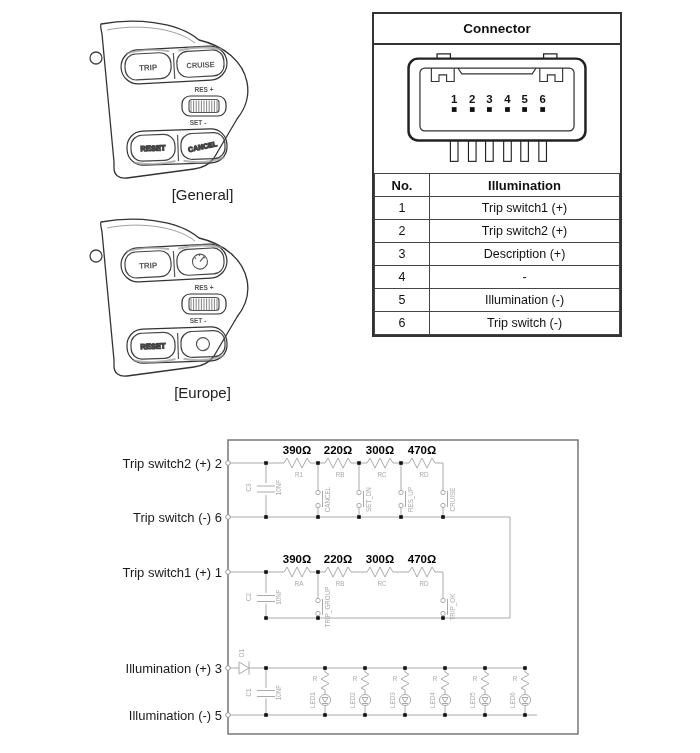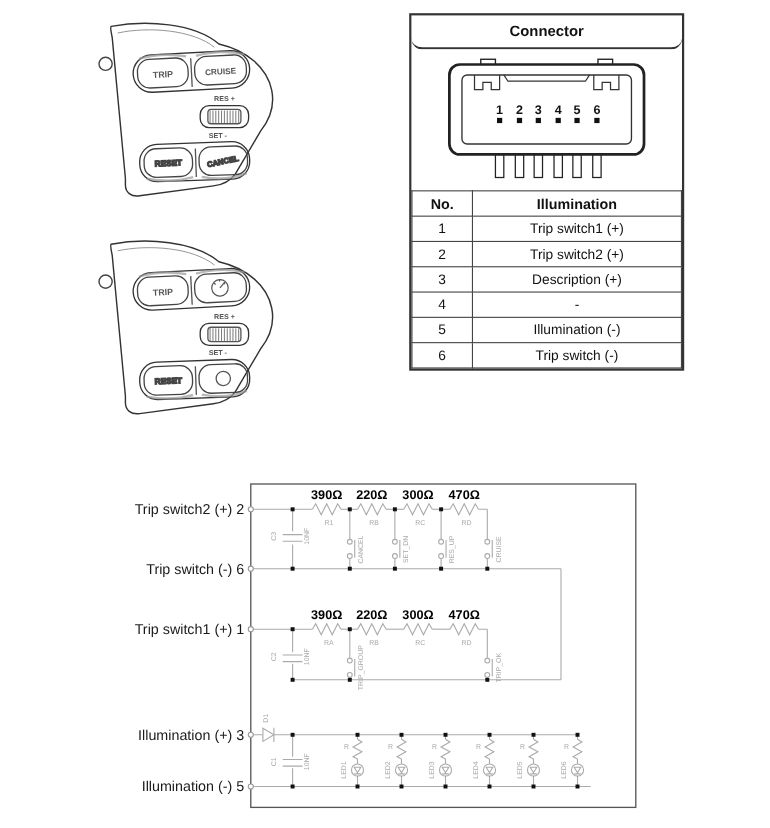--- a/index.html
+++ b/index.html
@@ -3,21 +3,21 @@
 <meta charset="utf-8">
 <style>
   html,body{margin:0;padding:0;background:#fff;}
   .page{position:relative;width:700px;height:753px;background:#fff;overflow:hidden;
         font-family:"Liberation Sans",sans-serif;color:#111;}
   .figure{position:absolute;width:235px;}
   .figure svg{display:block;}
   .caption{text-align:center;font-size:15px;color:#222;margin-top:4px;}
   
   .conn-box{position:absolute;left:372px;top:12px;width:246px;border:2px solid #333;background:#fff;}
-  .conn-title{border-bottom:2px solid #333;font-weight:bold;font-size:13.5px;text-align:center;padding:7px 0;border-radius:10px;}
+  .conn-title{border-bottom:2px solid #333;font-weight:bold;font-size:13.5px;text-align:center;padding:7px 0;}
   .conn-art{padding:4px 0 2px 0;}
   .conn-art svg{display:block;margin:0 auto;}
   table.pin-table{width:100%;border-collapse:collapse;font-size:12.5px;table-layout:fixed;}
   table.pin-table th,table.pin-table td{border:1px solid #444;text-align:center;padding:3px 2px;height:16px;}
   table.pin-table th{font-weight:bold;font-size:13px;}
   table.pin-table col.no{width:55px;}
   
   .lbl{font-family:"Liberation Sans",sans-serif;font-size:13px;fill:#1a1a1a;}
   .val{font-family:"Liberation Sans",sans-serif;font-size:11.5px;font-weight:600;fill:#000;}
   .comp{font-family:"Liberation Sans",sans-serif;font-size:6.3px;fill:#a8a8a8;}
@@ -58,20 +58,21 @@
       <g transform="rotate(-2 92 135)" fill="none" stroke="#444" stroke-width="1.2">
         <rect x="42" y="118" width="100" height="34" rx="16" stroke="#333"></rect>
         <path d="M48,149 Q70,154 90,149 M98,149 Q120,154 139,147" stroke="#999" stroke-width="2.2" opacity="0.7"></path>
         <rect x="46" y="122" width="44" height="26" rx="11"></rect>
         <line x1="93" y1="123" x2="93" y2="149" stroke="#555"></line>
         <rect x="96" y="122" width="44" height="26" rx="11"></rect>
         <text class="btntext" x="68" y="138" font-size="7.5" text-anchor="middle" fill="#555">RESET</text>
         <text class="btntext" x="118" y="138" font-size="7" text-anchor="middle" transform="rotate(-10 118 138)" fill="#555">CANCEL</text>
       </g>
     </svg>
+    <div class="caption">[General]</div>
   </div>
 
   <div class="figure" style="left:85px;top:210px;">
     <svg width="235" height="170" viewBox="0 0 235 170">
       <g fill="none" stroke="#333" stroke-width="1.3">
         <circle cx="11" cy="46" r="6" stroke="#444"></circle>
         <path d="M16,12 C48,6 92,9 114,28 C140,34 158,50 162,70 C165,85 160,97 152,107 L129,146 C124,153 117,156 109,157 L42,166 C34,167 29,163 29,156 L29,150 L17,22 C16,17 15,13 16,12 Z" fill="#fff"></path>
         <path d="M22,18 C50,12 90,15 110,31" stroke="#888" stroke-width="0.8"></path>
       </g>
       <g transform="rotate(-3 89 53)" fill="none" stroke="#444" stroke-width="1.2">
@@ -97,20 +98,21 @@
       <g transform="rotate(-2 92 135)" fill="none" stroke="#444" stroke-width="1.2">
         <rect x="42" y="118" width="100" height="34" rx="16" stroke="#333"></rect>
         <path d="M48,149 Q70,154 90,149 M98,149 Q120,154 139,147" stroke="#999" stroke-width="2.2" opacity="0.7"></path>
         <rect x="46" y="122" width="44" height="26" rx="11"></rect>
         <line x1="93" y1="123" x2="93" y2="149" stroke="#555"></line>
         <rect x="96" y="122" width="44" height="26" rx="11"></rect>
         <text class="btntext" x="68" y="138" font-size="7.5" text-anchor="middle" fill="#555">RESET</text>
         <circle cx="118" cy="135" r="6.5" stroke="#555"></circle>
       </g>
     </svg>
+    <div class="caption">[Europe]</div>
   </div>
 
   <div class="conn-box">
     <div class="conn-title">Connector</div>
     <div class="conn-art">
       <svg width="234" height="122" viewBox="0 0 246 128">
         <g fill="#fff" stroke="#222" stroke-width="1.2">
           <rect x="74" y="96" width="8" height="22"></rect>
           <rect x="93" y="96" width="8" height="22"></rect>
           <rect x="111" y="96" width="8" height="22"></rect>

